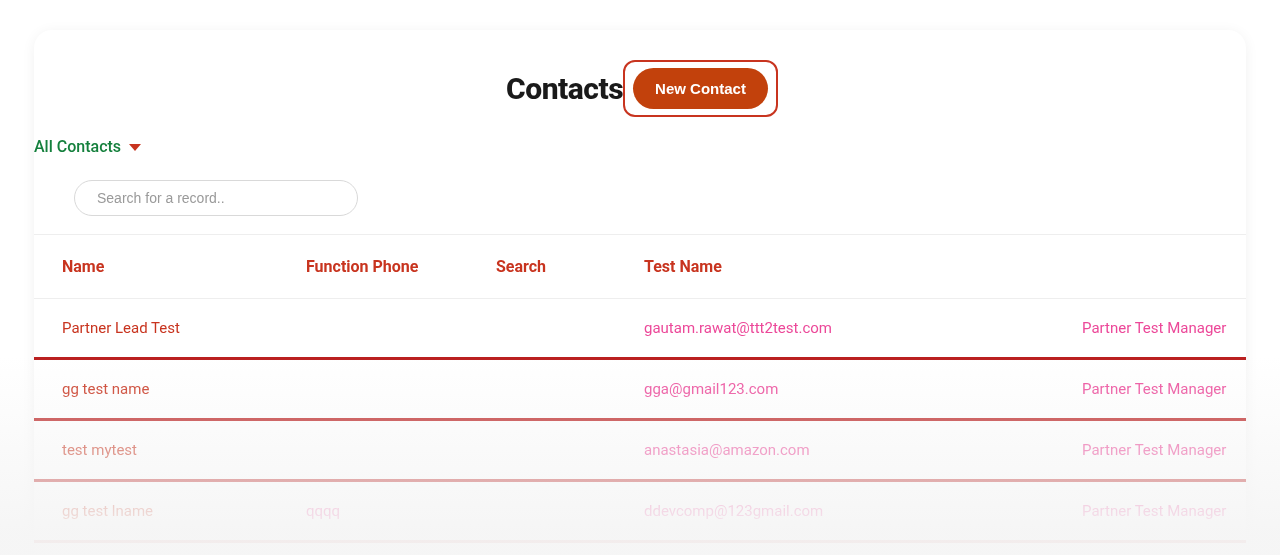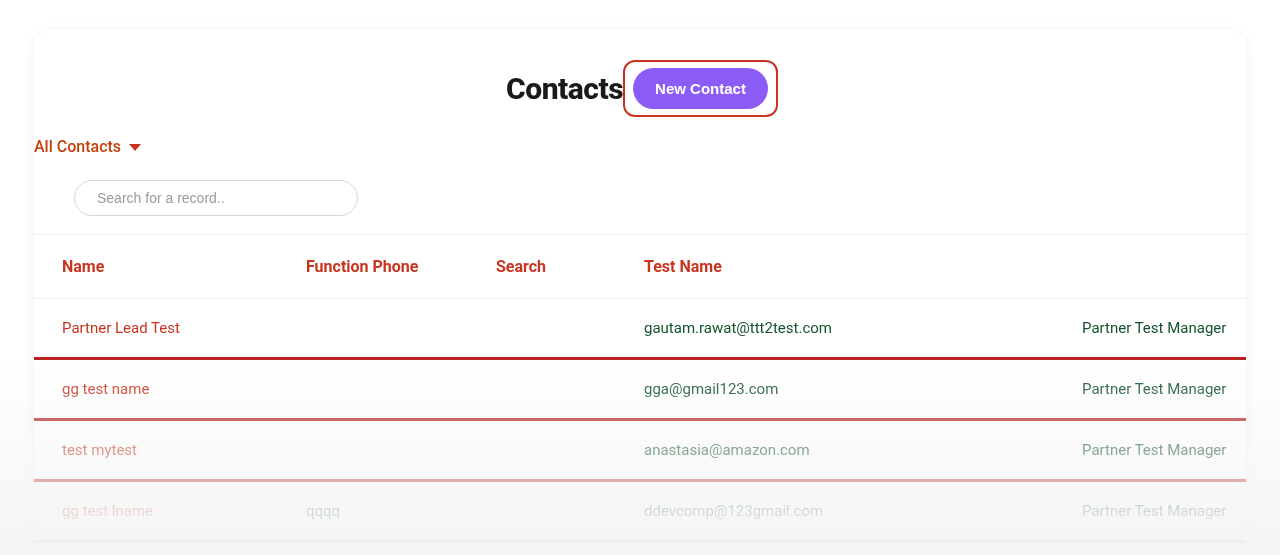--- a/index.html
+++ b/index.html
@@ -34,39 +34,39 @@
       color: #1a1a1a;
       letter-spacing: -0.5px;
     }
     .new-contact-wrapper {
       border: 2px solid #c8341f;
       border-radius: 12px;
       padding: 6px 8px;
       display: inline-flex;
     }
     .new-contact-button {
-      background: #8b5cf6;
+      background: #c2410c;
       color: #ffffff;
       border: none;
       border-radius: 22px;
       padding: 13px 22px;
       font-size: 15px;
       font-weight: 700;
       cursor: pointer;
       line-height: 1;
     }
     .filter-row {
       padding: 4px 0 0 0;
       margin-left: 0;
     }
     .filter-dropdown {
       display: inline-flex;
       align-items: center;
       gap: 8px;
-      color: #c2410c;
+      color: #15803d;
       font-size: 16px;
       font-weight: 500;
       cursor: pointer;
       padding: 8px 0 8px 0;
     }
     .filter-dropdown .caret {
       width: 0;
       height: 0;
       border-left: 6px solid transparent;
       border-right: 6px solid transparent;
@@ -126,21 +126,21 @@
       color: #c8341f;
       font-weight: 700;
       font-size: 16px;
     }
     .td-name {
       color: #c8341f;
       font-size: 15px;
       cursor: pointer;
     }
     .td {
-      color: #14532d;
+      color: #ec4899;
       font-size: 15px;
     }
     .fade-overlay {
       position: absolute;
       left: 0;
       right: 0;
       bottom: 0;
       height: 200px;
       background: linear-gradient(to bottom, rgba(255,255,255,0) 0%, rgba(245,245,245,0.96) 90%);
       pointer-events: none;

